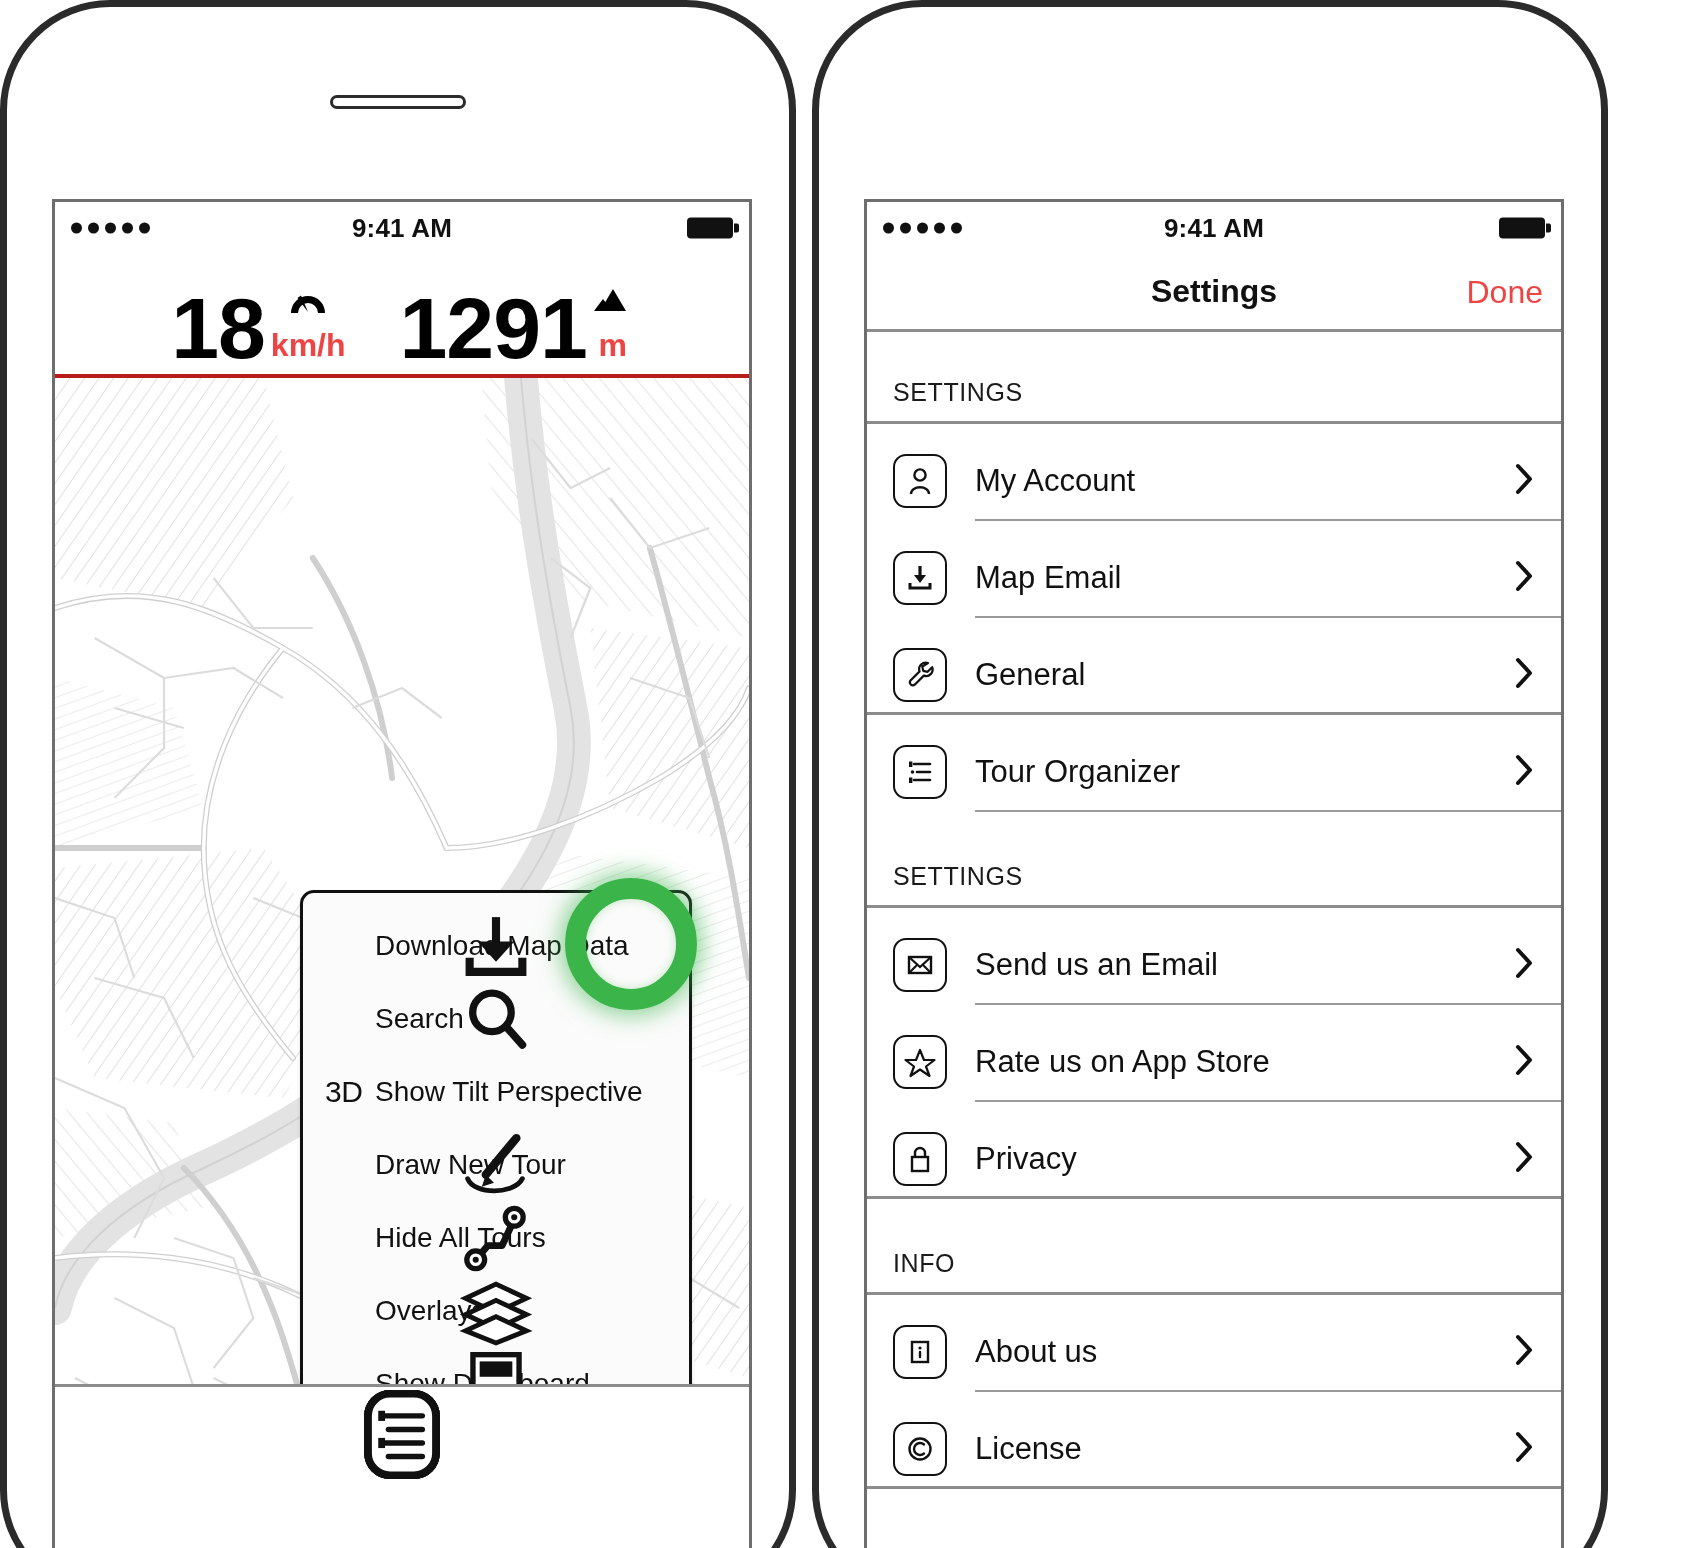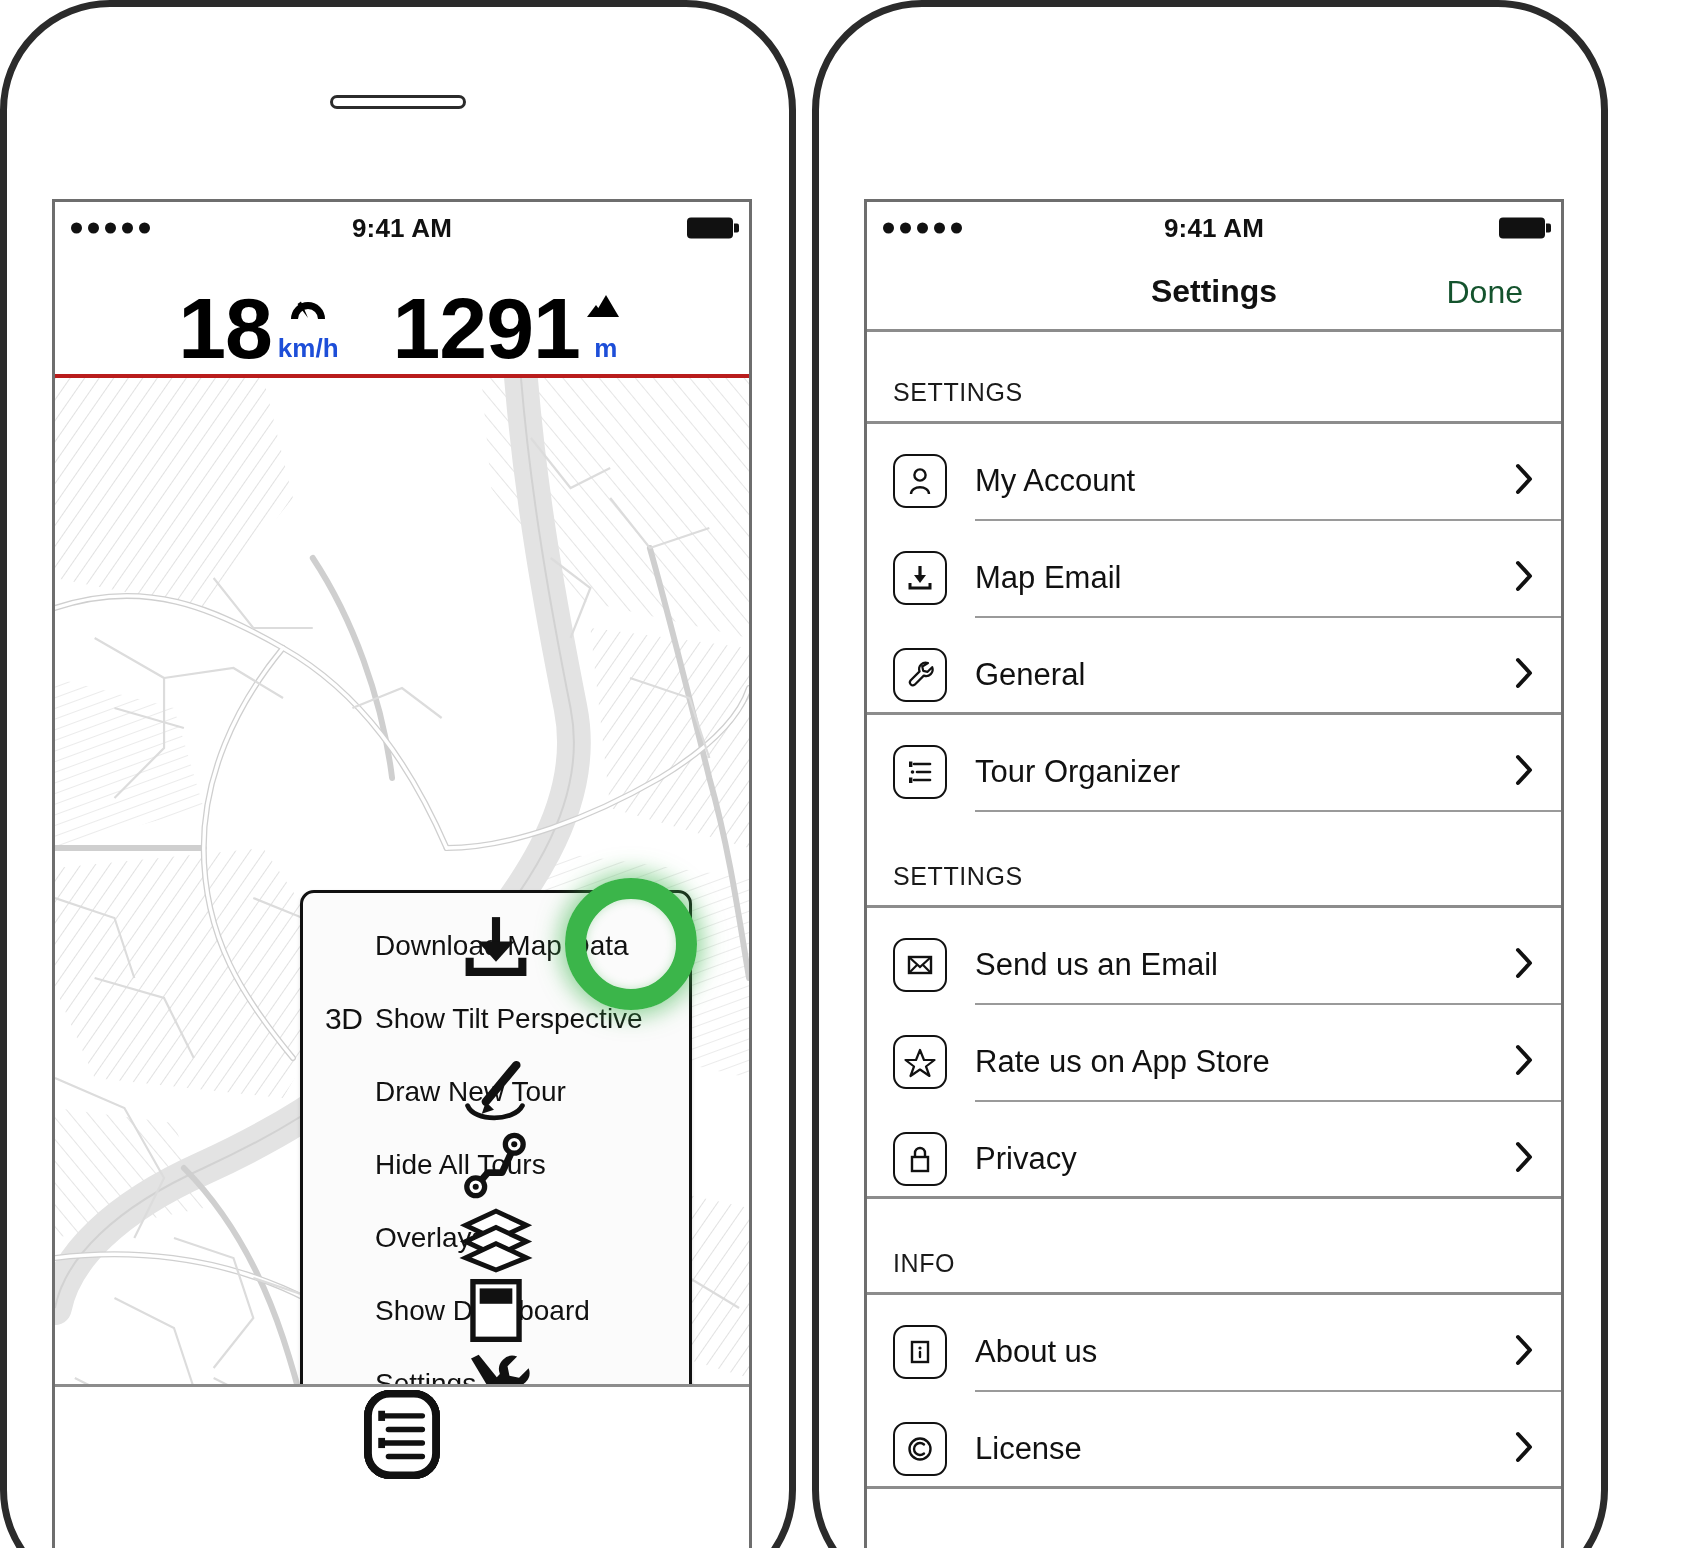--- a/index.html
+++ b/index.html
@@ -52,21 +52,21 @@
   .dashboard {
     position: relative; height: 124px; width: 100%;
     border-bottom: 4px solid #b91c1c;
     display:flex; align-items:flex-end; justify-content:center; gap: 54px;
     padding-bottom: 6px;
   }
   .metric { display:flex; align-items:flex-end; }
   .metric .val { font-size: 86px; font-weight: 700; line-height: .92; color:#000; letter-spacing:-1px; }
   .metric .unitwrap { display:flex; flex-direction:column; align-items:center; margin-left: 6px; padding-bottom: 4px;}
   .metric .gicon { height: 34px; display:flex; align-items:flex-end; }
-  .metric .unit { font-size: 26px; font-weight: 700; color:#1d4ed8; margin-top: 10px; }
+  .metric .unit { font-size: 32px; font-weight: 700; color:#ef4444; margin-top: 10px; }
 
   
   .map {
     position: relative; width: 100%; height: 1104px; background: #ffffff; overflow:hidden;
   }
   .map svg { position:absolute; inset:0; width:100%; height:100%; }
 
   
   .toolbar-left {
     position:absolute; left:0; bottom:0; width:100%; height:98px;
@@ -119,22 +119,22 @@
     width: 700px; height: 1356px;
     border: 3px solid #6e6e6e; border-bottom: none;
     background: #ffffff; overflow: hidden;
   }
   .navbar {
     position:relative; height: 78px; width:100%;
     border-bottom: 3px solid #8c8c8c;
     display:flex; align-items:center; justify-content:center;
   }
   .nav-title { font-size: 32px; font-weight: 700; color:#111; }
-  .nav-done { position:absolute; right: 38px; top:50%; transform:translateY(-50%);
-              font-size: 32px; color:#14532d; }
+  .nav-done { position:absolute; right: 18px; top:50%; transform:translateY(-50%);
+              font-size: 32px; color:#ef4444; }
   .settings-list { width:100%; }
   .sec-head {
     height: 96px; display:flex; align-items:flex-end; padding: 0 0 14px 26px;
     font-size: 25px; color:#1a1a1a; letter-spacing: .6px;
     border-bottom: 3px solid #8c8c8c;
   }
   .sec-head.first { height: 92px; }
   .row {
     position:relative; display:flex; align-items:center; height: 81px; padding-left: 26px; margin-top: 16px;
   }
@@ -278,20 +278,29 @@
             <span class="ctx-ic">
               <svg width="36" height="36" viewBox="0 0 36 36">
                 <path d="M18 4 L18 21" stroke="#111" stroke-width="4" fill="none"></path>
                 <path d="M9 16 L18 26 L27 16 Z" fill="#111"></path>
                 <path d="M5 24 L5 31 L31 31 L31 24" stroke="#111" stroke-width="4" fill="none"></path>
               </svg>
             </span>
             <span class="ctx-lb">Download Map Data</span>
           </div>
 
+          <div class="ctx-item">
+            <span class="ctx-ic">
+              <svg width="36" height="36" viewBox="0 0 36 36">
+                <circle cx="16" cy="15" r="9.5" stroke="#111" stroke-width="3.6" fill="none"></circle>
+                <path d="M23 22 L31 31" stroke="#111" stroke-width="3.8" stroke-linecap="round"></path>
+              </svg>
+            </span>
+            <span class="ctx-lb">Search</span>
+          </div>
 
           <div class="ctx-item">
             <span class="ctx-ic">
               <span class="ctx-3d">3D</span>
             </span>
             <span class="ctx-lb">Show Tilt Perspective</span>
           </div>
 
           <div class="ctx-item">
             <span class="ctx-ic">

